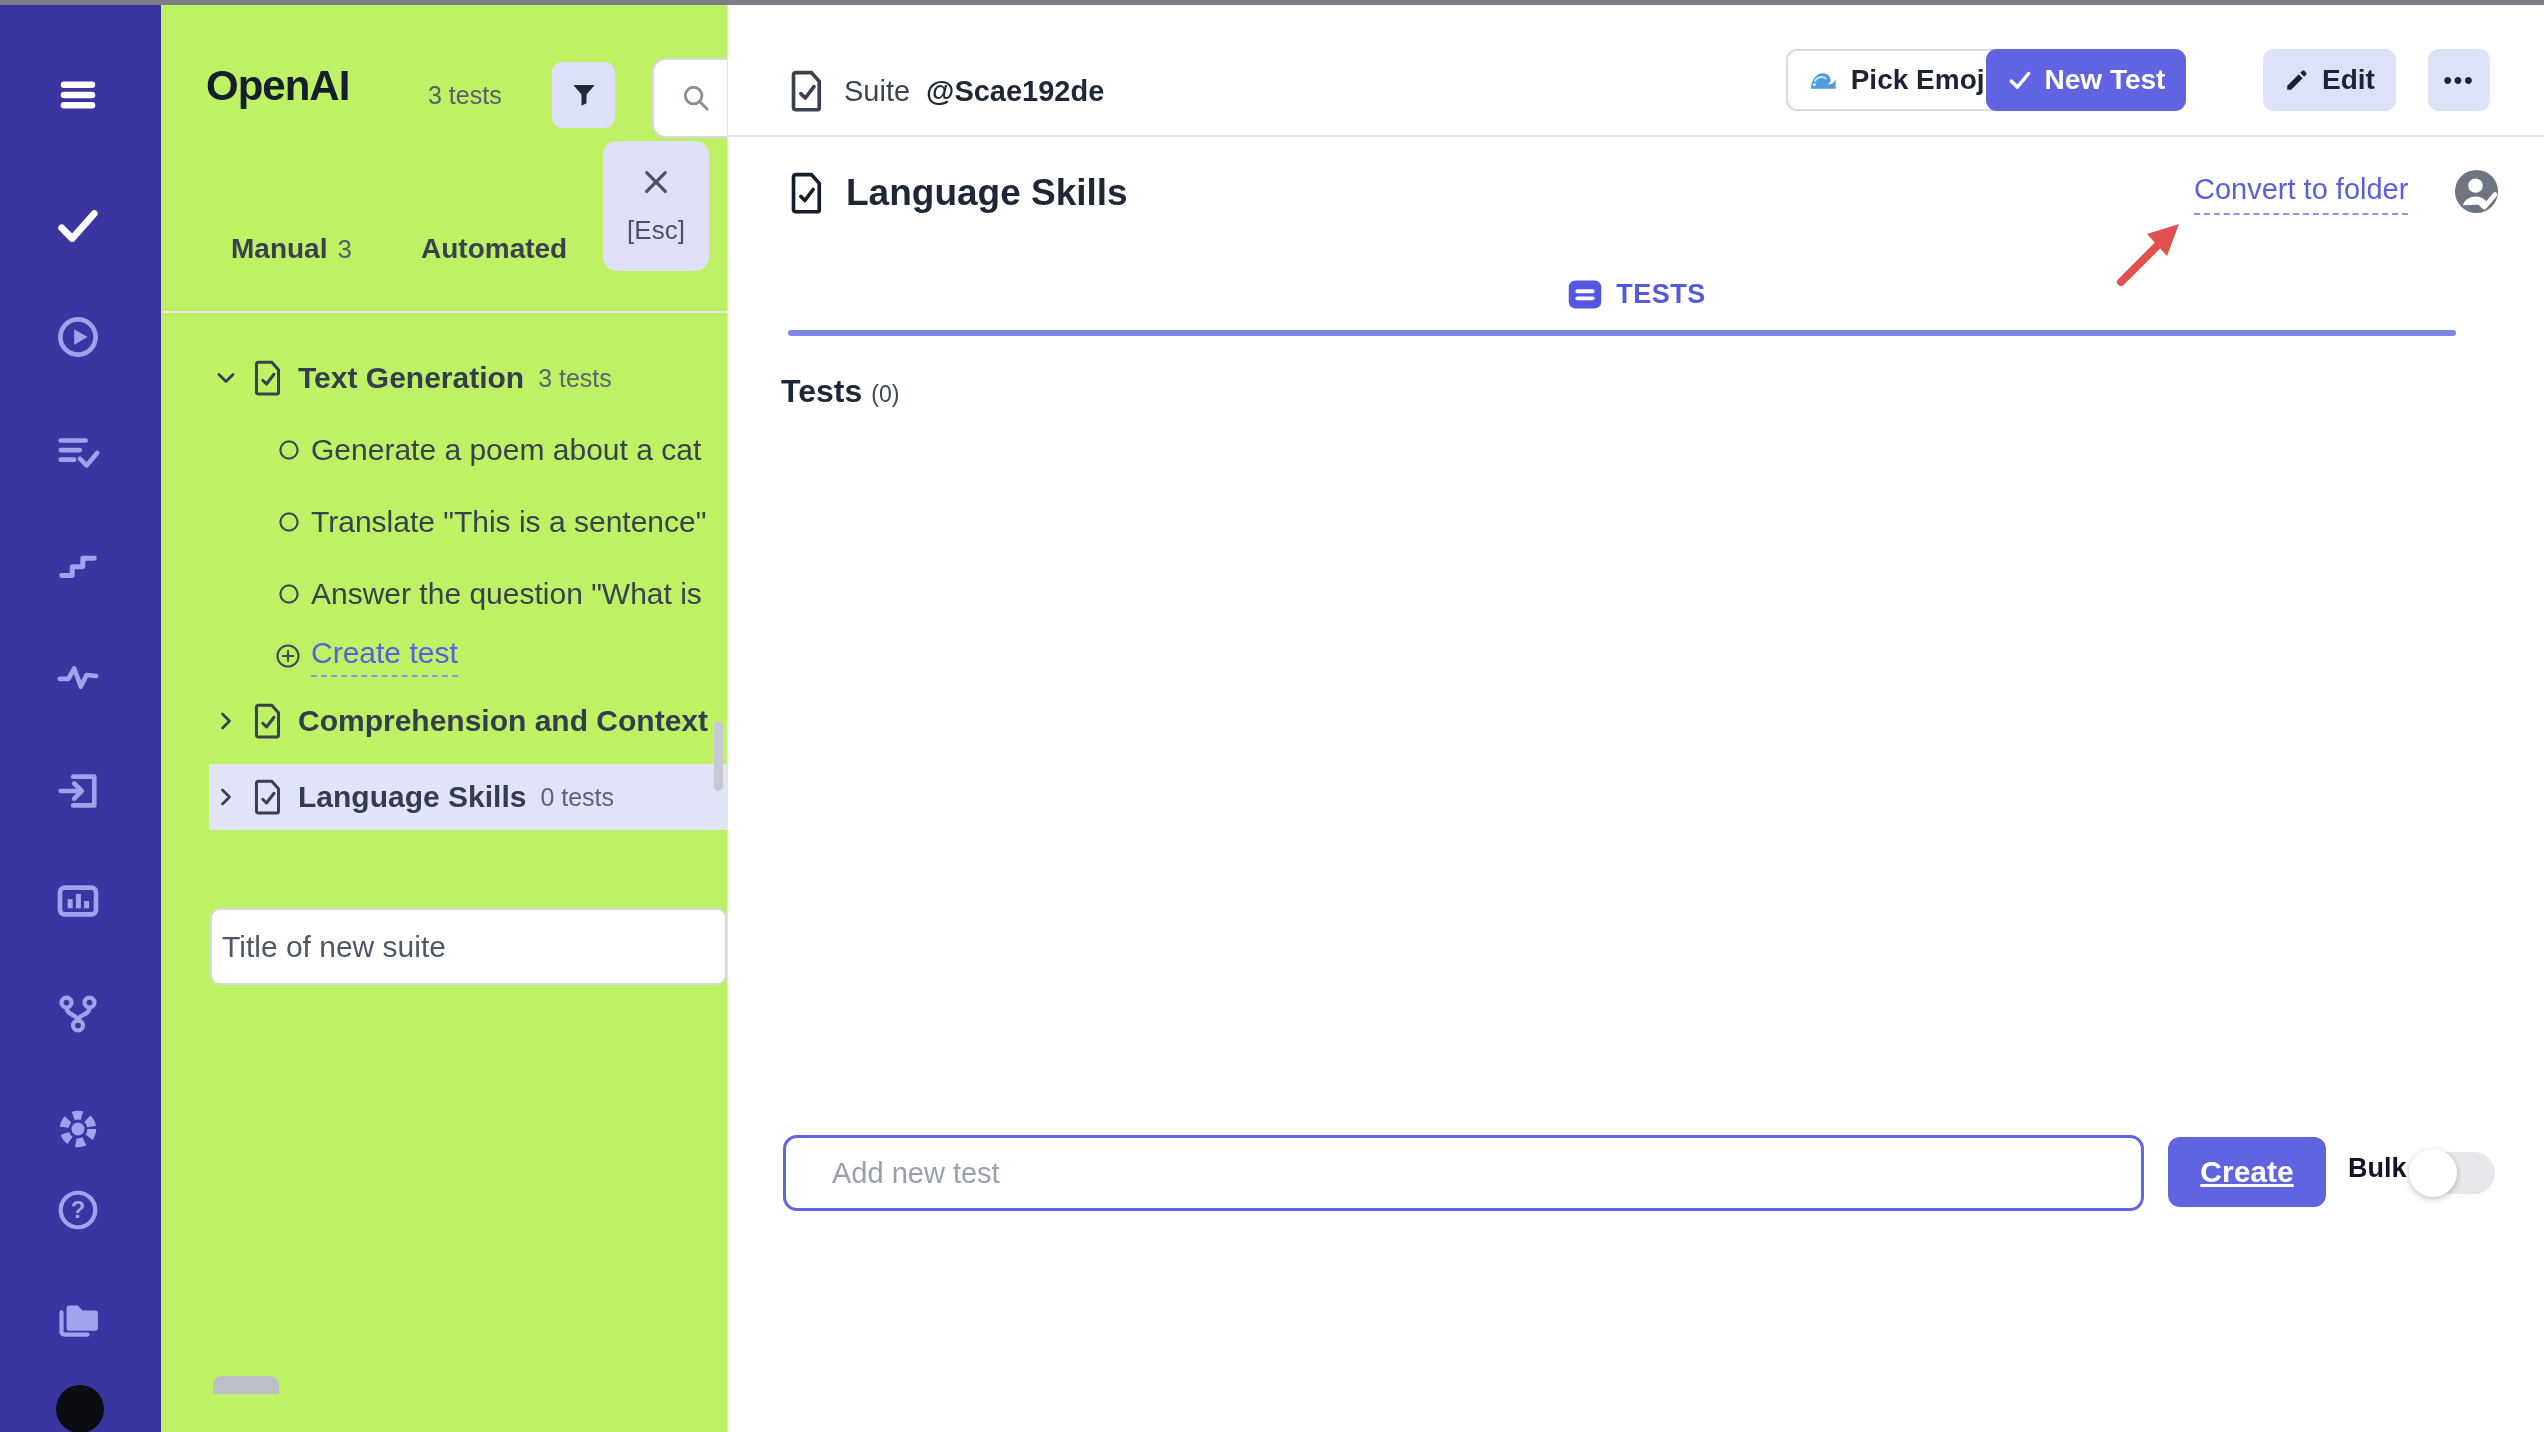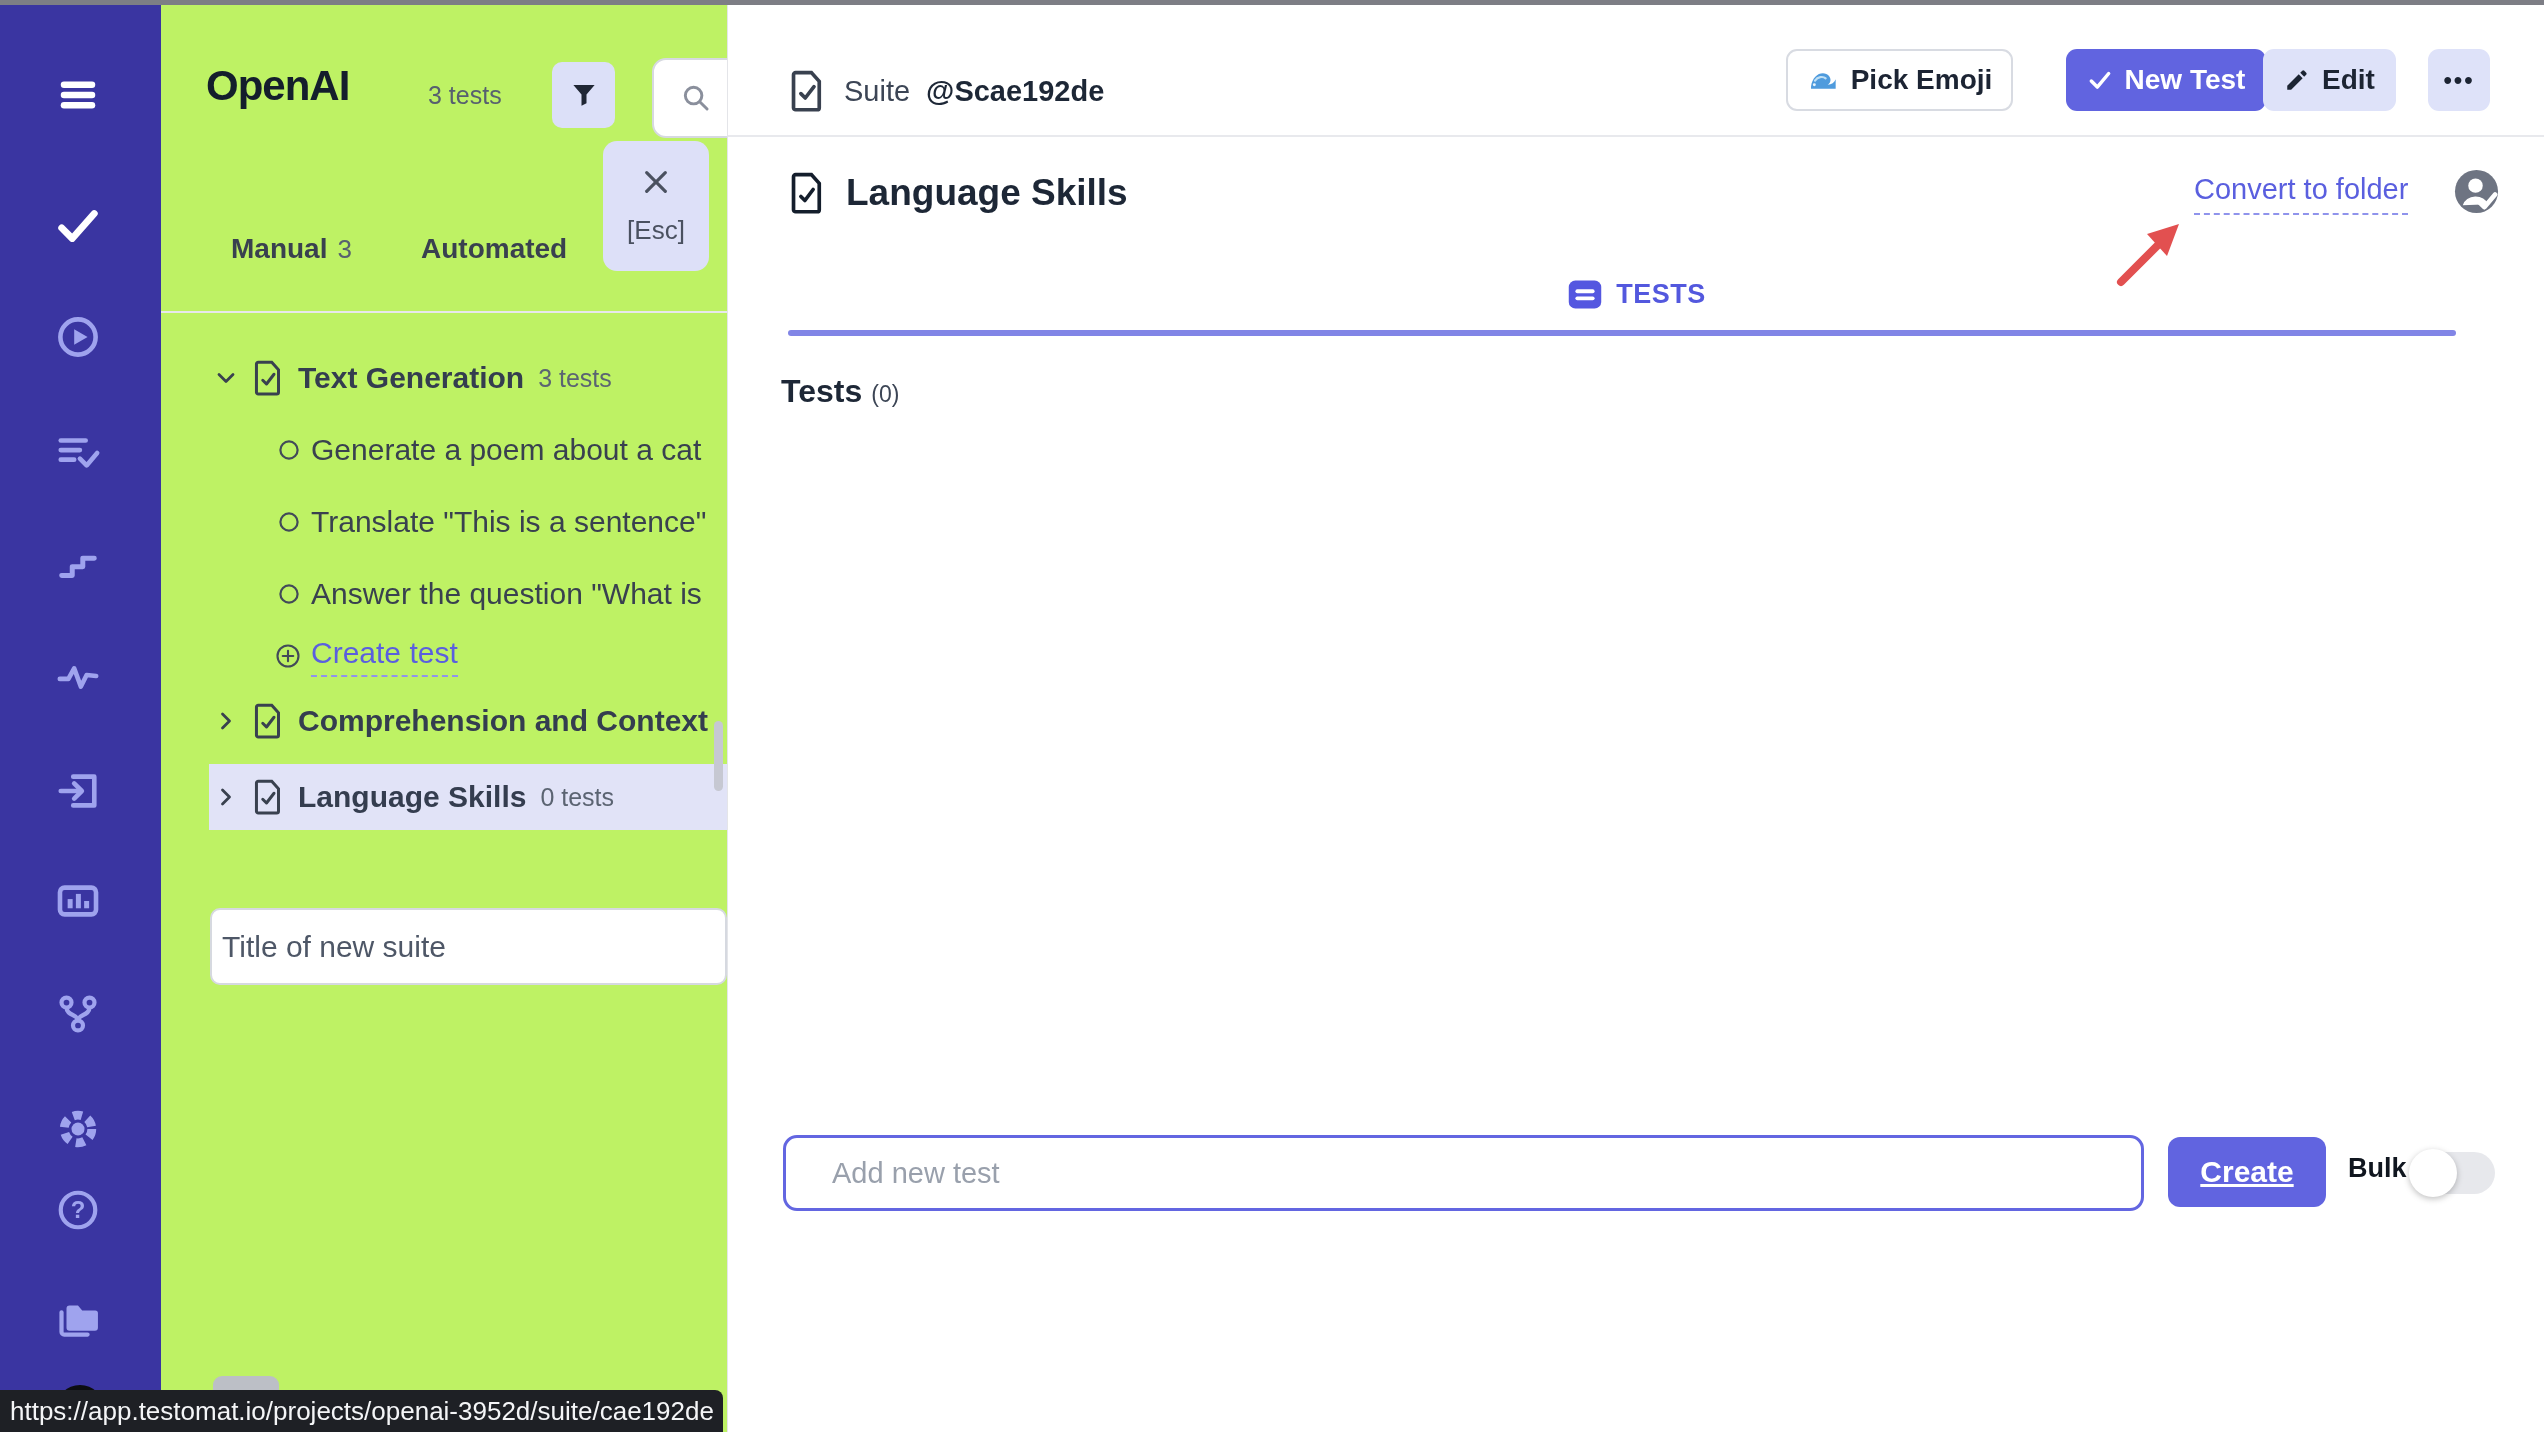--- a/index.html
+++ b/index.html
@@ -47,21 +47,21 @@
   
   .right-panel{left:727px;top:5px;width:1817px;height:1427px;background:#ffffff;border-left:1px solid #e4e5e9;box-sizing:border-box;}
   .suite-head{left:58px;top:62px;height:48px;display:flex;align-items:center;gap:16px;}
   .suite-head .doc{width:42px;height:46px;color:#39414f;}
   .suite-word{font-size:29px;color:#3c4555;}
   .suite-id{font-size:29px;font-weight:bold;color:#1d2736;}
   .rp-divider{left:0;top:130px;width:1817px;height:2px;background:#e8e9ed;}
   .btn{position:absolute;top:44px;height:62px;border-radius:11px;display:flex;align-items:center;
        justify-content:center;gap:12px;font-size:28px;font-weight:600;cursor:pointer;box-sizing:border-box;}
   .btn-emoji{left:1058px;width:227px;background:#fff;border:2px solid #d8dbe2;color:#1c2433;}
-  .btn-primary{left:1338px;width:200px;background:#6164e0;color:#ffffff;}
+  .btn-primary{left:1258px;width:200px;background:#6164e0;color:#ffffff;}
   .btn-soft{background:#dee2f9;color:#1c2433;}
   .btn-edit{left:1535px;width:133px;}
   .btn-more{left:1700px;width:62px;font-size:24px;letter-spacing:2px;}
   .title-row{left:58px;top:163px;height:50px;display:flex;align-items:center;gap:18px;}
   .title-row .doc{width:42px;height:48px;color:#141e2c;}
   .page-title{font-size:37px;font-weight:bold;color:#1d2736;}
   .convert-link{left:1466px;top:168px;font-size:29px;color:#5a5fdf;border-bottom:2px dashed #8f93ec;
                 padding-bottom:7px;cursor:pointer;white-space:nowrap;}
   .avatar{left:1725px;top:163px;width:47px;height:47px;}
   .red-arrow{left:1381px;top:213px;width:86px;height:74px;}
@@ -368,17 +368,14 @@
     <span class="abs bulk-label">Bulk</span>
 
     <div class="abs toggle">
       <div class="knob"></div>
     </div>
   </section>
 
   <div class="abs chat-circle"></div>
   <div class="abs widget-tab"></div>
 
-  <div class="abs url-bar">
-    <span class="url-text">https://app.testomat.io/projects/openai-3952d/suite/cae192de</span>
-  </div>
 
 </div>
 
 </body></html>

